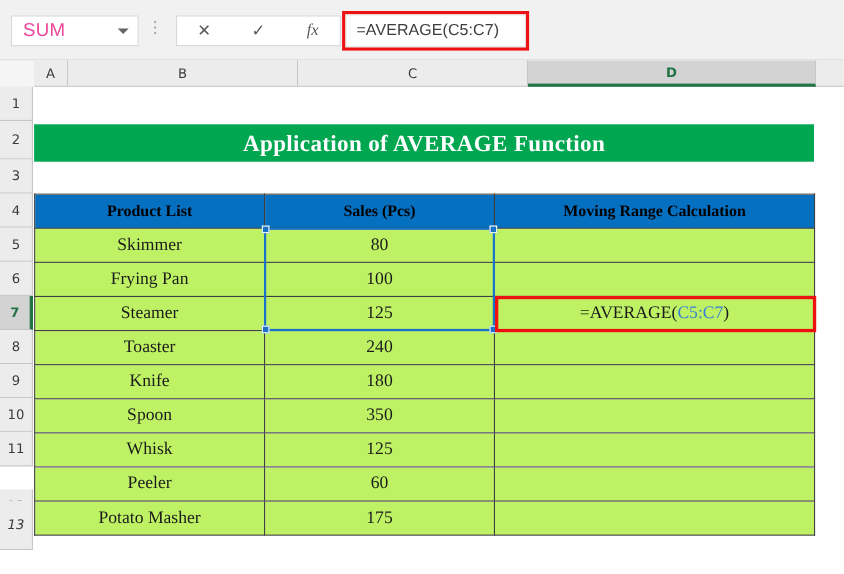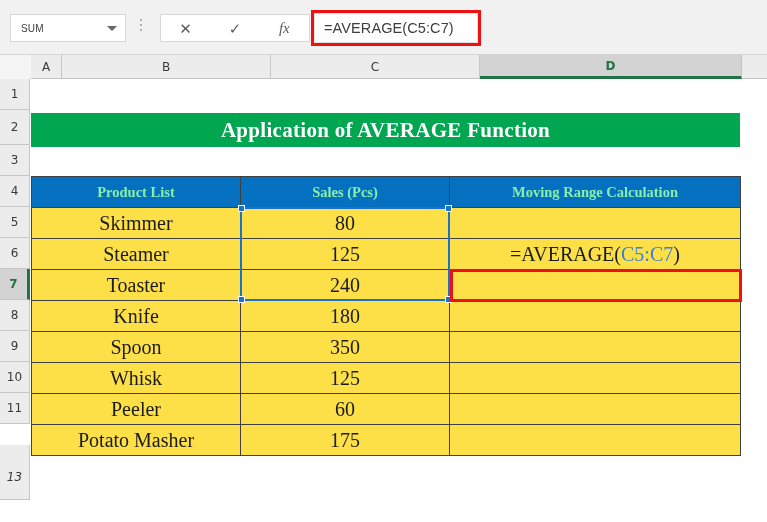--- a/index.html
+++ b/index.html
@@ -32,22 +32,22 @@
     width: 116px; height: 28px;
     background: #ffffff;
     border: 1px solid #d8d8d8;
     box-sizing: border-box;
     display: flex;
     align-items: center;
     justify-content: space-between;
     padding: 0 6px 0 10px;
   }
   #name-box-value {
-    font-size: 10px;
-    color: #404040;
+    font-size: 17px;
+    color: #ec4899;
     letter-spacing: .2px;
   }
   .chev {
     width: 0; height: 0;
     border-left: 5px solid transparent;
     border-right: 5px solid transparent;
     border-top: 5px solid #666;
     margin-right: 2px;
   }
 
@@ -205,30 +205,30 @@
     width: 709px;
     border-collapse: collapse;
     table-layout: fixed;
   }
   #data-table th, #data-table td {
     border: 1px solid #404040;
     height: 31px;
     box-sizing: border-box;
     text-align: center;
     font-family: "Liberation Serif", serif;
-    font-size: 20px;
+    font-size: 16px;
     color: #1b1b1b;
     padding: 0;
-    background: #fde047;
+    background: #bef264;
     overflow: hidden;
     white-space: nowrap;
   }
   #data-table th {
     background: #0570c0;
-    color: #86efac;
+    color: #000000;
     font-weight: bold;
     font-size: 14.5px;
     margin-top: 28px;
   }
   #data-table col.c-prod { width: 209px; }
   #data-table col.c-sales { width: 209px; }
   #data-table col.c-moving { width: 291px; }
 
   td.sel-fill { background: #eaf0f9; }
 
@@ -332,20 +332,25 @@
       <th>Moving Range Calculation</th>
     </tr>
   </thead>
   <tbody id="tbody">
       <tr>
         <td>Skimmer</td>
         <td class="sel-fill">80</td>
         <td></td>
       </tr>
       <tr>
+        <td>Frying Pan</td>
+        <td class="sel-fill">100</td>
+        <td></td>
+      </tr>
+      <tr>
         <td>Steamer</td>
         <td class="sel-fill">125</td>
         <td class="formula-cell"><span>=AVERAGE(</span><span class="blue">C5:C7</span><span>)</span></td>
       </tr>
       <tr>
         <td>Toaster</td>
         <td>240</td>
         <td></td>
       </tr>
       <tr>

